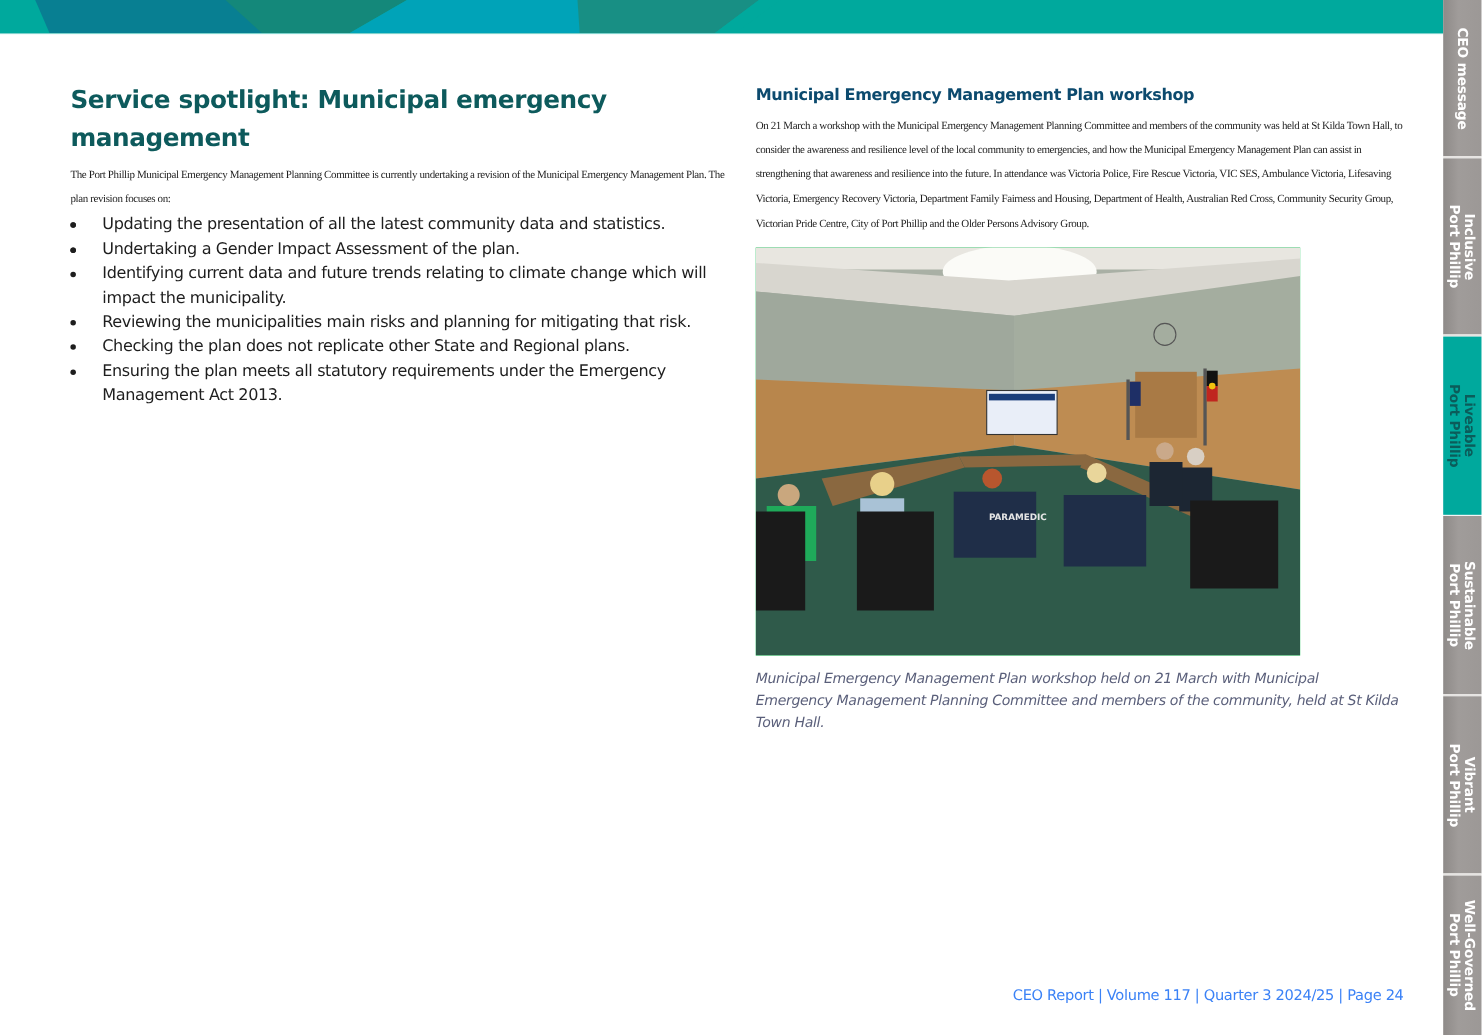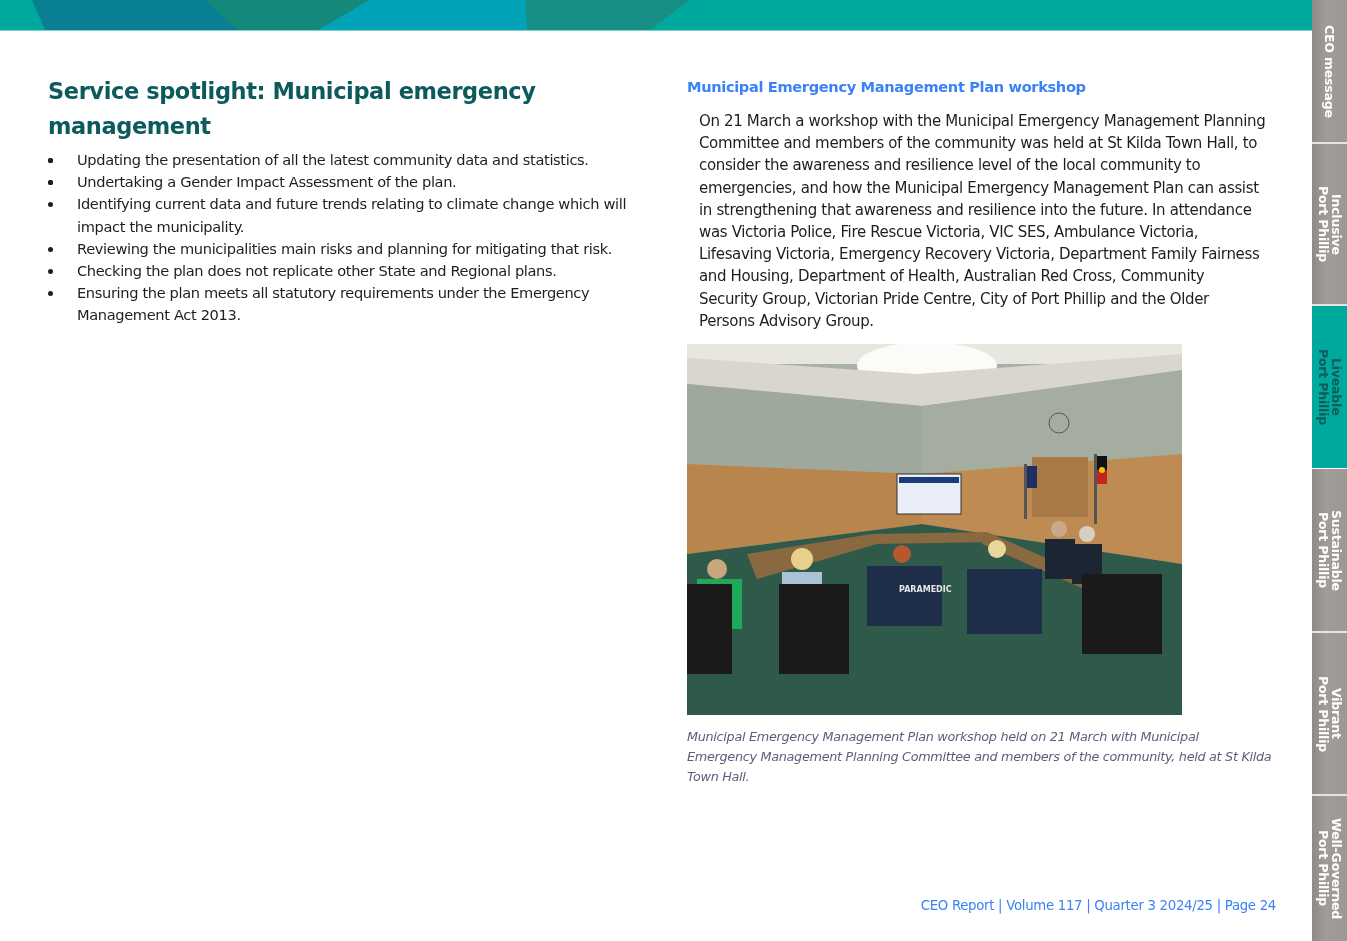--- a/index.html
+++ b/index.html
@@ -6,37 +6,37 @@
   body {
     width: 1347px; height: 941px; position: relative; overflow: hidden;
     background: #ffffff;
     font-family: "DejaVu Sans", "Liberation Sans", sans-serif;
     color: #1e1e1e;
   }
   .banner { position: absolute; left: 0; top: 0; width: 1312px; height: 30px; background: #00a99d; overflow: hidden; }
   .banner svg { display: block; }
   .banner-line { position: absolute; left: 0; top: 30px; width: 1312px; height: 1px; background: #7fd2cc; }
 
-  .col-left { position: absolute; left: 48px; top: 74px; width: 600px; }
+  .col-left { position: absolute; left: 64px; top: 74px; width: 600px; }
   .col-right { position: absolute; left: 687px; top: 76px; width: 592px; }
 
   .title {
     font-family: "DejaVu Sans", sans-serif; font-weight: bold;
     color: #0d5a5c; font-size: 22.5px; line-height: 34.5px; margin: 0 0 6px 0;
     letter-spacing: -0.4px;
   }
-  .body-text { font-size: 15px; line-height: 22.2px; margin: 12px; letter-spacing: -0.35px; }
+  .body-text { font-size: 10px; line-height: 22.2px; margin: 0; letter-spacing: -0.35px; font-family: Liberation Serif, serif; }
   ul.bullets { list-style: none; margin: 0; padding: 0; }
   ul.bullets li { position: relative; padding-left: 29px; font-size: 14.6px; line-height: 22.2px; letter-spacing: -0.35px; }
   ul.bullets li .dot {
     position: absolute; left: 0; top: 9px; width: 5px; height: 5px; border-radius: 50%; background: #1e1e1e;
   }
 
   .subhead {
-    font-weight: bold; color: #3b82f6; font-size: 14.6px; line-height: 22px; margin: 0 0 6px 0; letter-spacing: -0.35px;
+    font-weight: bold; color: #0c4a6e; font-size: 14.6px; line-height: 22px; margin: 0 0 6px 0; letter-spacing: -0.35px;
   }
   .photo {
     position: relative; width: 495px; height: 371px; margin-top: 10px; overflow: hidden;
     background: #22c55e;
   }
   .caption {
     margin-top: 12px; font-style: italic; color: #5a5f7a; font-size: 12.8px; line-height: 20px; letter-spacing: -0.3px;
     width: 585px;
   }
 
@@ -70,20 +70,21 @@
     <polygon points="205,0 370,0 318,30 238,30" fill="#14887a"></polygon>
     <polygon points="370,0 528,0 528,30 318,30" fill="#00a3b8"></polygon>
     <polygon points="525,0 690,0 650,30 527,30" fill="#188f84"></polygon>
     <polygon points="690,0 710,0 668,30 650,30" fill="#00a99d"></polygon>
   </svg>
 </div>
 <div class="banner-line"></div>
 
 <div class="col-left">
   <h1 class="title">Service spotlight: Municipal emergency management</h1>
+  <p class="body-text">The Port Phillip Municipal Emergency Management Planning Committee is currently undertaking a revision of the Municipal Emergency Management Plan. The plan revision focuses on:</p>
   <ul class="bullets">
     <li><span class="dot"></span></li>
     <li><span class="dot"></span><span>Updating the presentation of all the latest community data and statistics.</span></li>
     <li><span class="dot"></span></li>
     <li><span class="dot"></span><span>Undertaking a Gender Impact Assessment of the plan.</span></li>
     <li><span class="dot"></span><span>Identifying current data and future trends relating to climate change which will impact the municipality.</span></li>
     <li><span class="dot"></span><span>Reviewing the municipalities main risks and planning for mitigating that risk.</span></li>
     <li><span class="dot"></span><span>Checking the plan does not replicate other State and Regional plans.</span></li>
     <li><span class="dot"></span><span>Ensuring the plan meets all statutory requirements under the Emergency Management Act 2013.</span></li>
   </ul>

